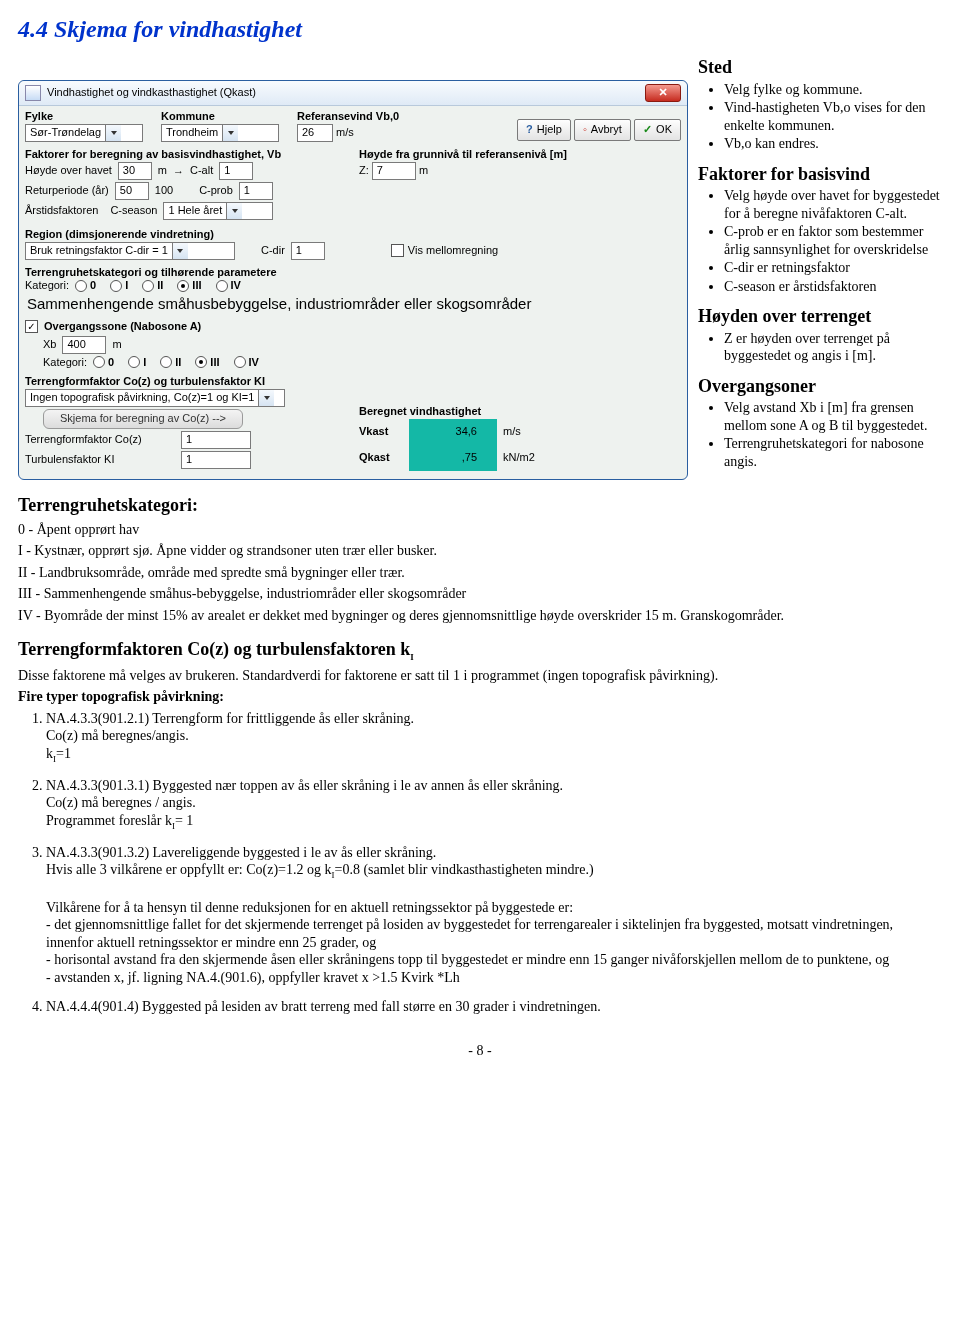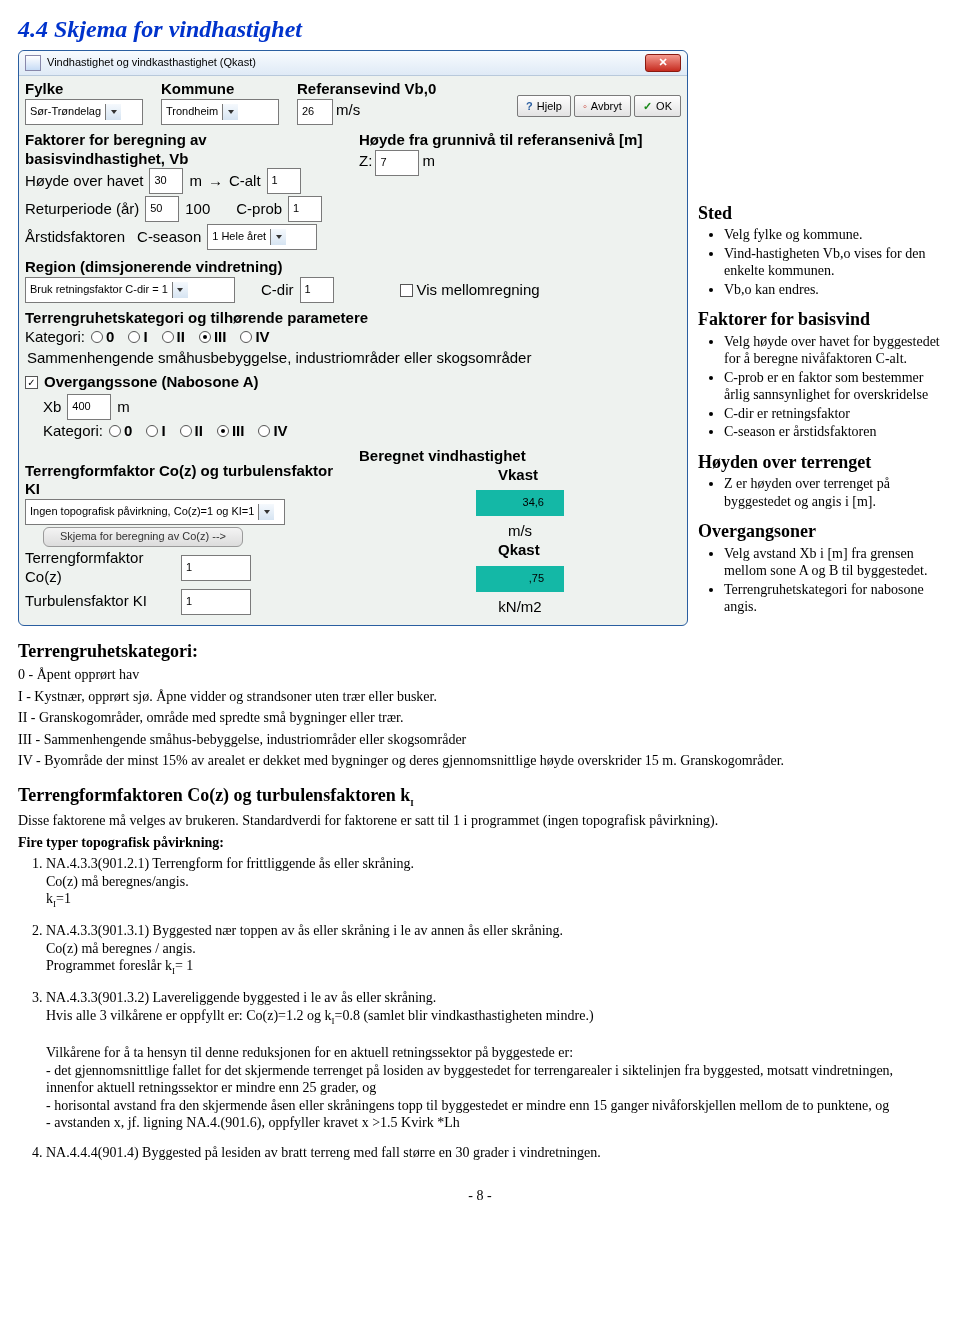--- a/index.html
+++ b/index.html
@@ -42,25 +42,25 @@
     width: 34px; height: 16px;
     background: linear-gradient(#f49a8f,#c62b1f);
     border: 1px solid #8a1a10; border-radius: 3px;
     display:flex; align-items:center; justify-content:center;
     color: #fff; font-weight: bold; font-size: 11px;
   }
   .body {
     padding: 4px 6px 8px;
   }
   .row { display: flex; align-items: center; gap: 6px; flex-wrap: wrap; margin-bottom: 2px; }
-  .lbl { font-size: 15px; }
+  .lbl { font-size: 11px; }
   .bold { font-weight: bold; }
   .input, .select {
     background: #fff; border: 1px solid #7a7a7a;
-    height: 26px; padding: 0 4px; font-size: 11px;
+    height: 18px; padding: 0 4px; font-size: 11px;
     display: inline-flex; align-items: center;
     box-sizing: border-box;
   }
   .select { padding-right: 0; }
   .select .sel-txt { padding-right: 4px; }
   .drop { width: 15px; height: 16px; border-left: 1px solid #7a7a7a; display: inline-flex; align-items:center; justify-content:center; background: linear-gradient(#f5f9fd,#d6e4f2);}
   .tri { width:0;height:0;border-left:3px solid transparent;border-right:3px solid transparent;border-top:4px solid #333;}
   .btn {
     background: linear-gradient(#fefefe,#e3e3e3);
     border: 1px solid #7a7a7a; border-radius: 2px;
@@ -76,21 +76,21 @@
   .chk { width:11px;height:11px;border:1px solid #555;background:#fff;display:inline-flex;align-items:center;justify-content:center;}
   .chk .m{ font-size:10px; line-height:10px; }
   .section-gap { margin-top: 6px; }
   .subtle-sub { font-size:15px; padding-left: 2px; }
   .gray-btn {
     background: linear-gradient(#f4f4f4,#dcdcdc);
     border:1px solid #9a9a9a; border-radius:6px;
     height:18px; padding:0 16px; display:inline-flex; align-items:center;
     color:#333;
   }
-  .result-row { display:flex; align-items:center; gap:6px;flex-direction:column; }
+  .result-row { display:flex; align-items:center; gap:6px; }
   .result-box { background:#14b8a6; border:4px solid #14b8a6; height:18px; min-width:48px; display:inline-flex; align-items:center; justify-content:flex-end; padding:0 16px;}
   .house-diagram {
     border:1px dashed #999; background:#f3f6f3;
     width: 160px; height: 62px; position:relative;
     font-size: 10px;
   }
   .house-diagram .top-line { position:absolute; top:8px; left:6px; right:56px; border-top:1px dashed #222; }
   .house-diagram .bot-line { position:absolute; bottom:6px; left:6px; right:56px; border-top:1px dashed #222; }
   .house-diagram .ref { position:absolute; top:0px; left:60px; color:#333; }
   .house-diagram .grn { position:absolute; bottom:-2px; left:60px; color:#333; }
@@ -355,21 +355,21 @@
     <ul>
       <li>Velg avstand Xb i [m] fra grensen mellom sone A og B til byggestedet.</li>
       <li>Terrengruhetskategori for nabosone angis.</li>
     </ul>
   </div>
 </div>
 
 <h3 class="serif">Terrengruhetskategori:</h3>
 <p><span>0 - Åpent opprørt hav</span></p>
 <p><span>I - Kystnær, opprørt sjø. Åpne vidder og strandsoner uten trær eller busker.</span></p>
-<p><span>II - Granskogområder, område med spredte små bygninger eller trær.</span></p>
+<p><span>II - Landbruksområde, område med spredte små bygninger eller trær.</span></p>
 <p><span>III - Sammenhengende småhus-bebyggelse, industriområder eller skogsområder</span></p>
 <p><span>IV - Byområde der minst 15% av arealet er dekket med bygninger og deres gjennomsnittlige høyde overskrider 15 m. Granskogområder.</span></p>
 
 <h3 class="serif">Terrengformfaktoren Co(z) og turbulensfaktoren k<span class="sub">I</span></h3>
 <p>Disse faktorene må velges av brukeren.  Standardverdi for faktorene er satt til 1 i programmet (ingen topografisk påvirkning).</p>
 
 <p><b>Fire typer topografisk påvirkning:</b></p>
 
 <ol class="numlist">
   <li>

